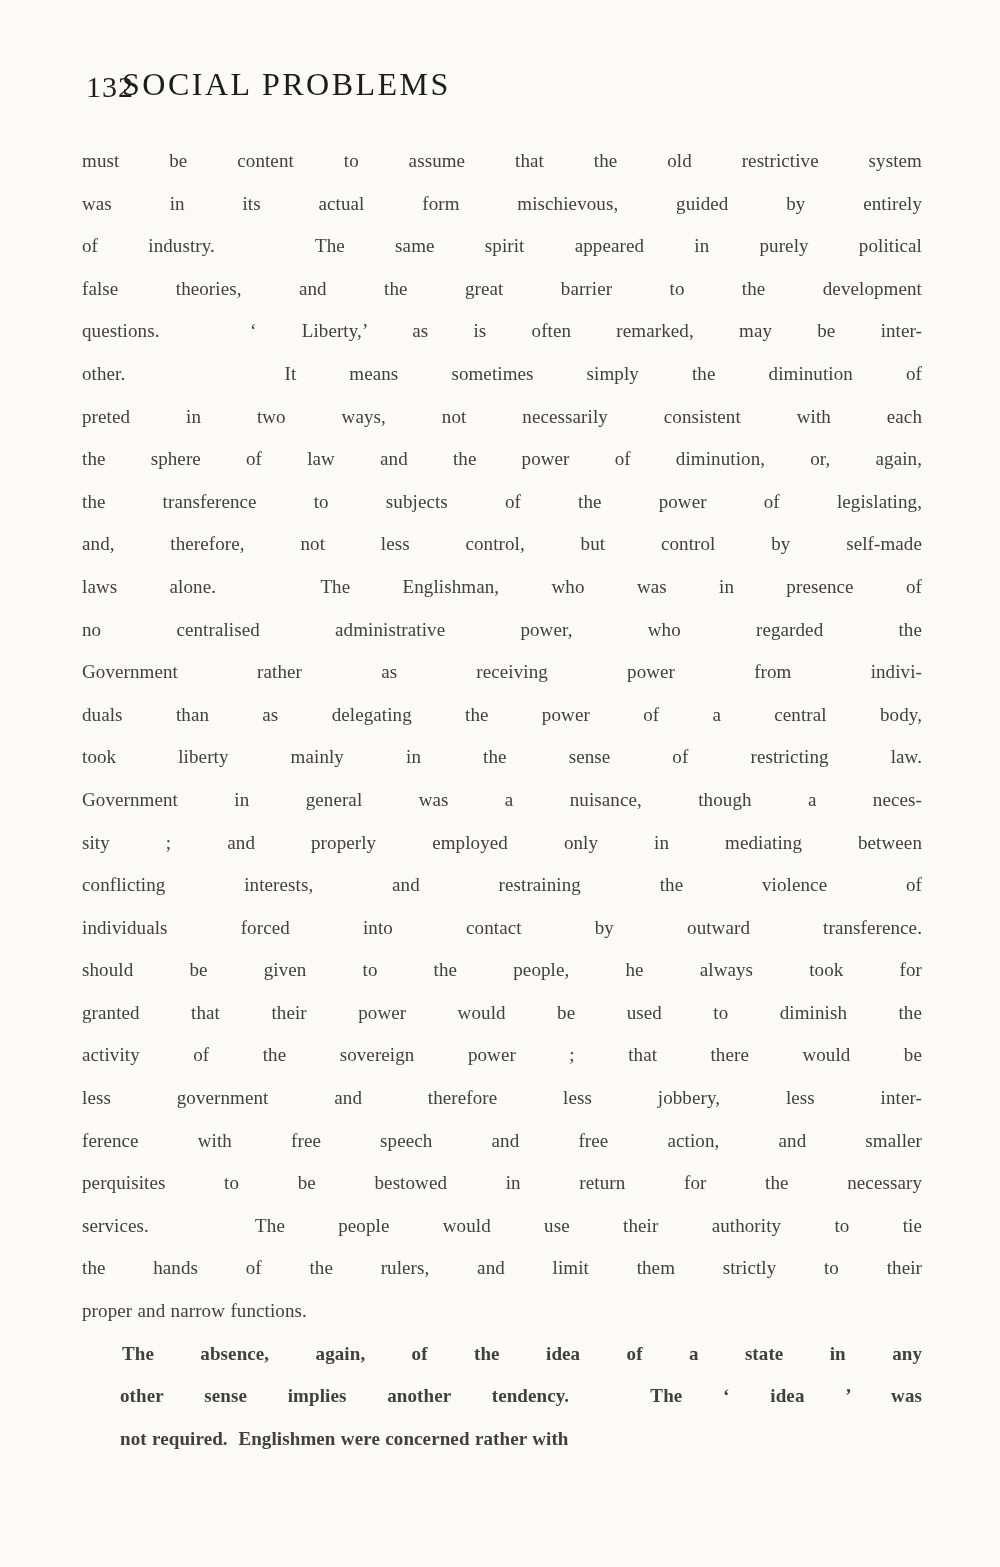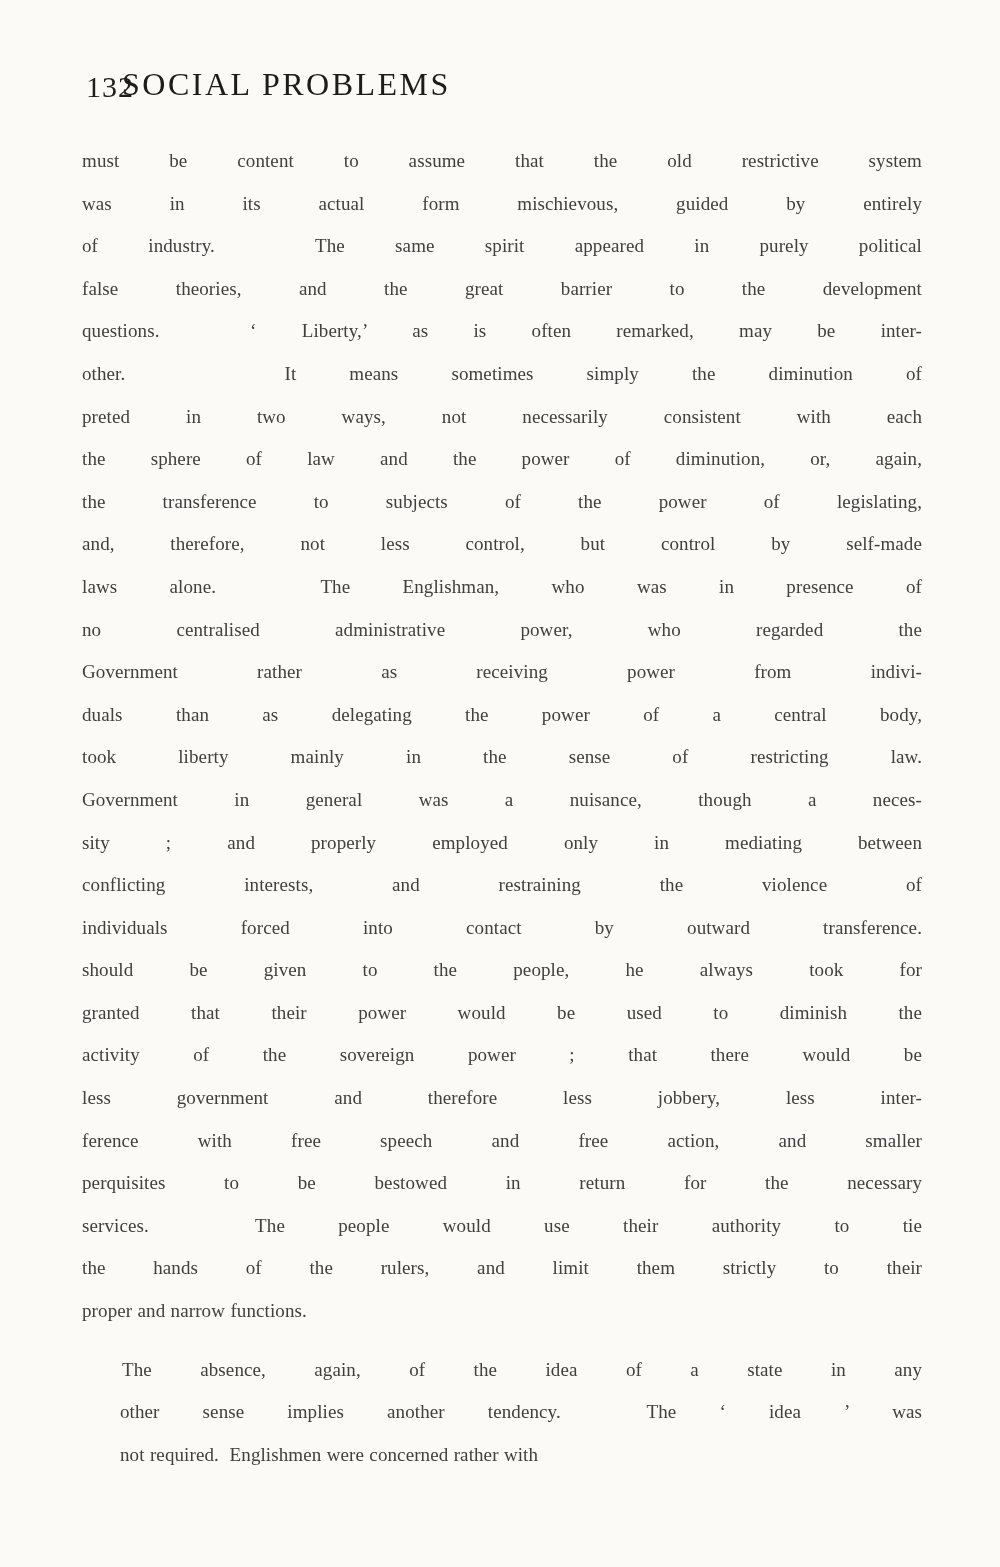--- a/index.html
+++ b/index.html
@@ -59,21 +59,22 @@
     color: #404040;
     text-align: justify;
     text-justify: inter-word;
     letter-spacing: 0.1px;
     word-spacing: 0.5px;
   }
   p.para.indent {
     text-indent: 38px;
   }
   p.para + p.para {
-    margin-top: 16px;
+    margin-top: 0;
+    font-weight: bold;
   }
   .line {
     display: block;
     text-align: justify;
     text-align-last: justify;
     white-space: pre-wrap;
   }
   .line.last {
     text-align-last: left;
   }

